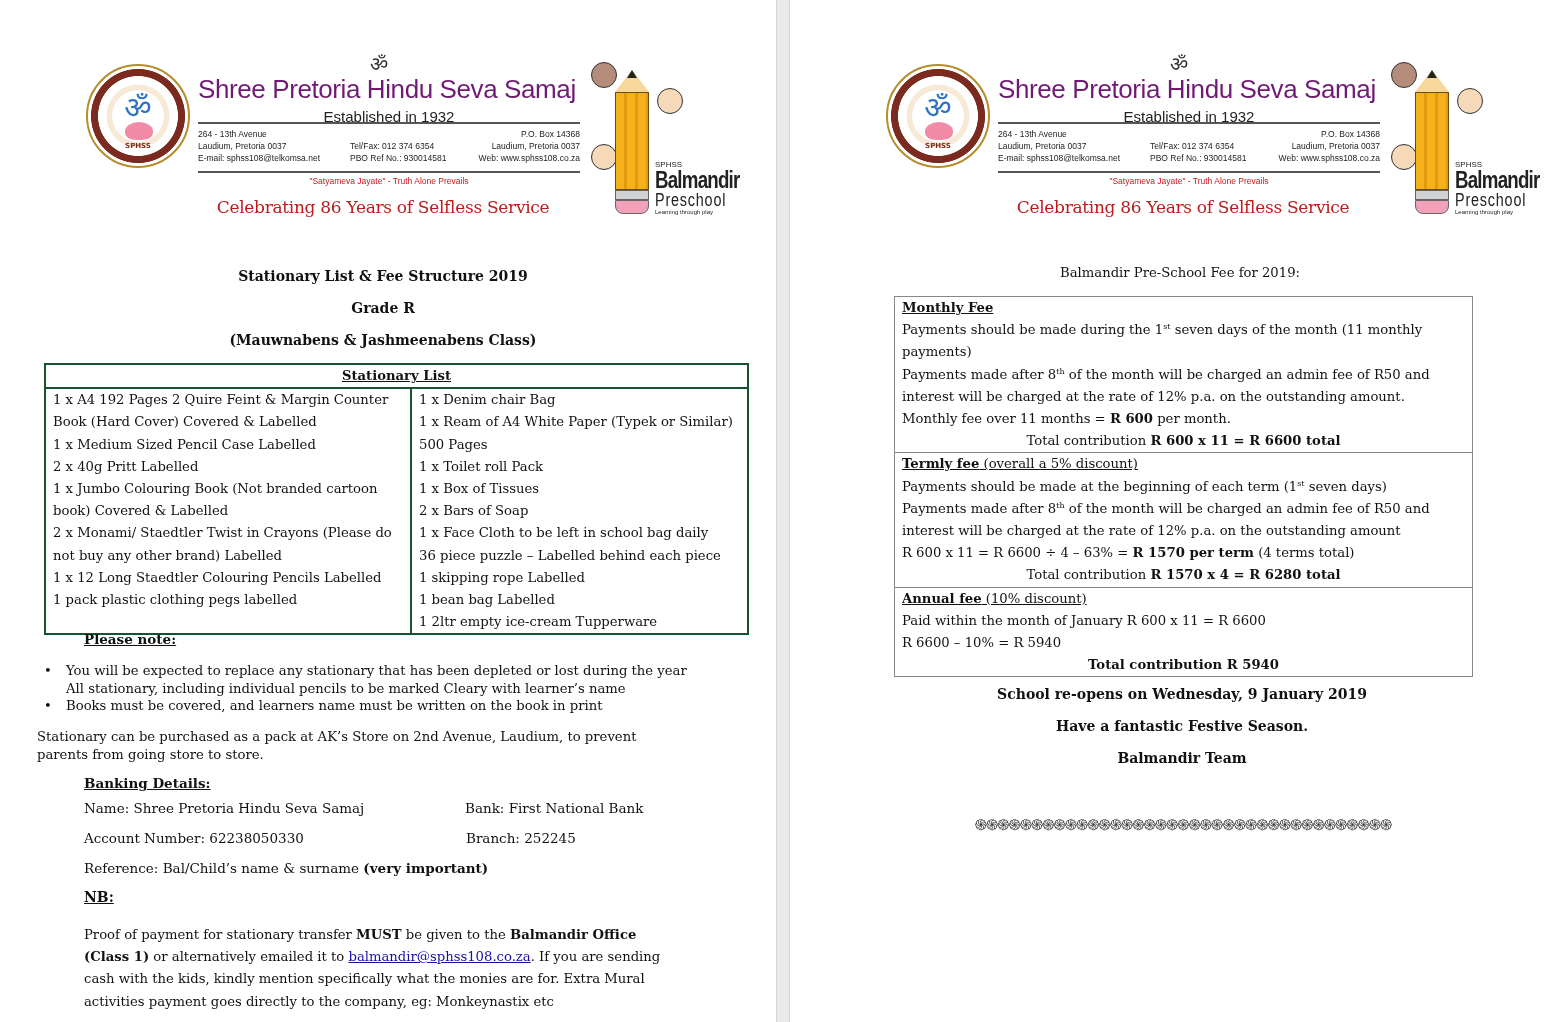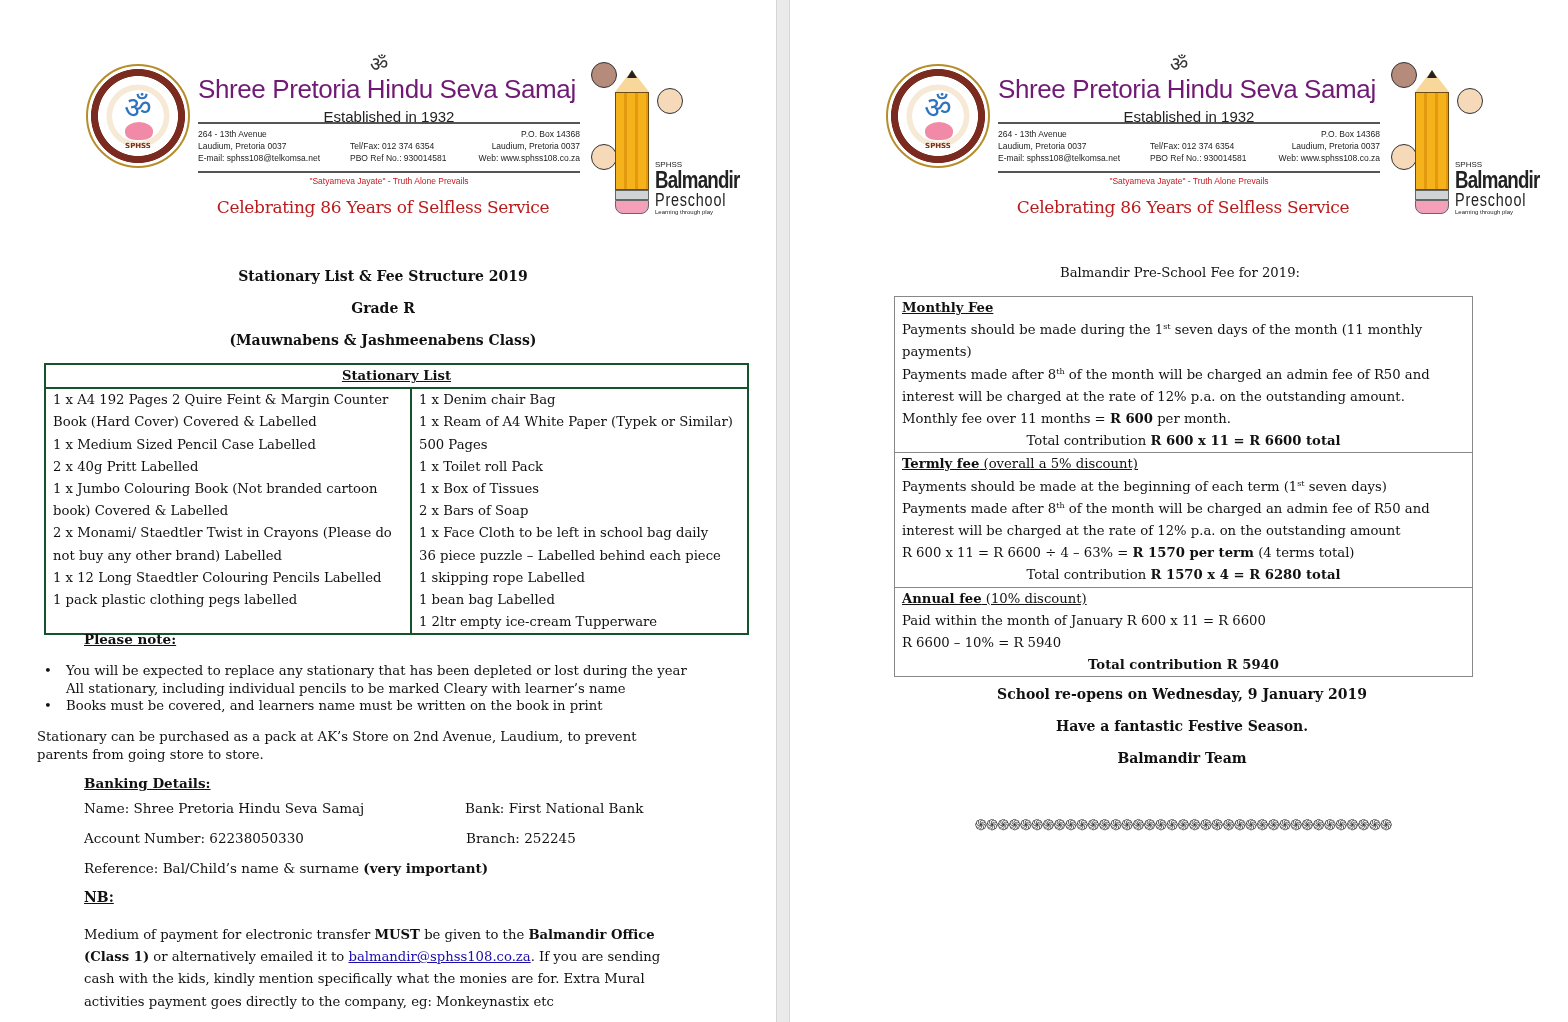--- a/index.html
+++ b/index.html
@@ -177,21 +177,21 @@
 
   <div class="bank-title">Banking Details:</div>
   <div class="bank-row" style="left:84px;top:800px;">Name: Shree Pretoria Hindu Seva Samaj</div>
   <div class="bank-row" style="left:465px;top:800px;">Bank: First National Bank</div>
   <div class="bank-row" style="left:84px;top:830px;">Account Number: 62238050330</div>
   <div class="bank-row" style="left:466px;top:830px;">Branch: 252245</div>
   <div class="bank-row" style="left:84px;top:860px;"><span>Reference: Bal/Child’s name &amp; surname </span><b>(very important)</b></div>
 
   <div class="nb">NB:</div>
   <div class="proof">
-    <span>Medium of payment for electronic transfer </span><b>MUST</b><span> be given to the </span><b>Balmandir Office (Class 1)</b><span> or alternatively emailed it to </span><a>balmandir@sphss108.co.za</a><span>. If you are sending cash with the kids, kindly mention specifically what the monies are for.  Extra Mural activities payment goes directly to the company, eg: Monkeynastix  etc</span>
+    <span>Proof of payment for stationary transfer </span><b>MUST</b><span> be given to the </span><b>Balmandir Office (Class 1)</b><span> or alternatively emailed it to </span><a>balmandir@sphss108.co.za</a><span>. If you are sending cash with the kids, kindly mention specifically what the monies are for.  Extra Mural activities payment goes directly to the company, eg: Monkeynastix  etc</span>
   </div>
 </div>
 
 <div class="gutter"></div>
 
 <div class="page" id="page-right">
   <div class="letterhead">
     <div class="seal">
       <div class="om">ॐ</div>
       <div class="lotus"></div>

